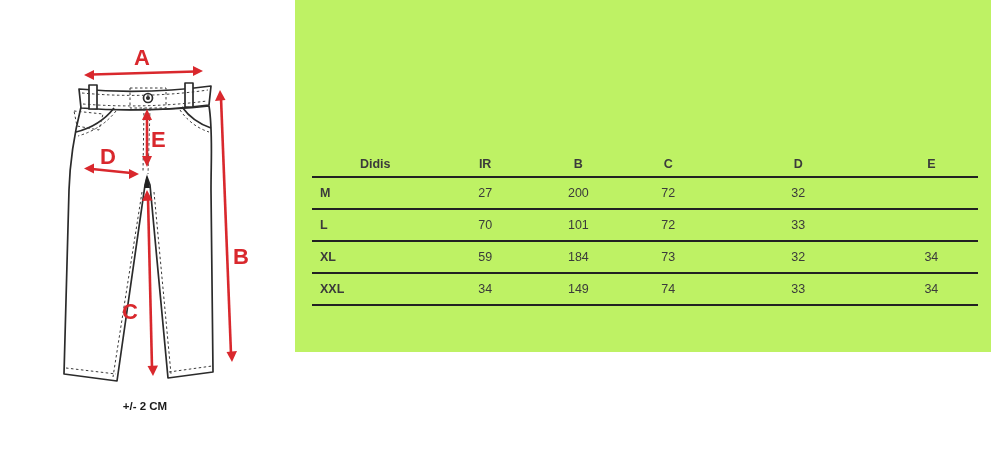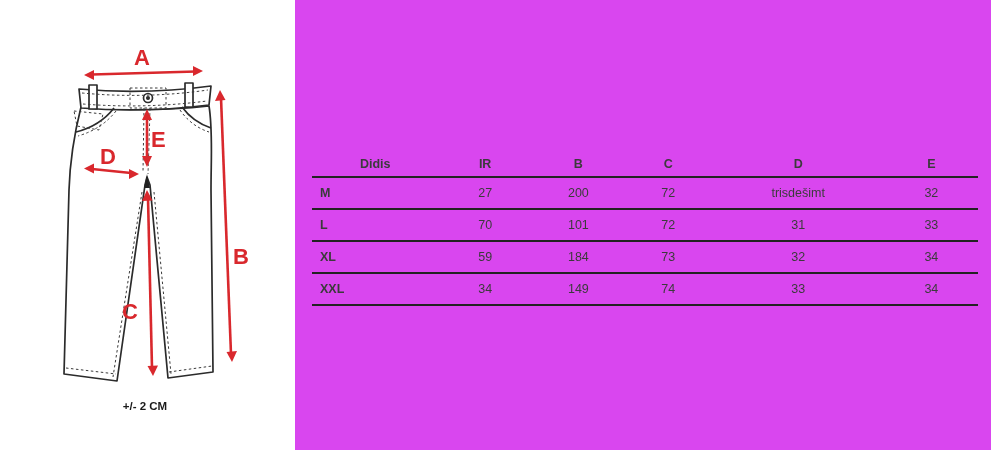--- a/index.html
+++ b/index.html
@@ -9,22 +9,22 @@
     font-family: "Liberation Sans", sans-serif;
     background: #ffffff;
     overflow: hidden;
   }
   .left-panel {
     width: 295px; height: 450px;
     background: #ffffff;
     flex: 0 0 295px;
   }
   .right-panel {
-    width: 696px; height: 450px;
-    background: #d946ef;
+    width: 696px; height: 352px;
+    background: #bef264;
     position: relative;
     flex: 0 0 696px;
   }
   .size-table {
     position: absolute;
     left: 17px; top: 152px;
     width: 666px;
     color: #3b3b3b;
   }
   .t-row {
@@ -157,29 +157,27 @@
       <div class="cell">B</div>
       <div class="cell">C</div>
       <div class="cell">D</div>
       <div class="cell">E</div>
     </div>
     <div class="t-row">
       <div class="cell cell-size">M</div>
       <div class="cell">27</div>
       <div class="cell">200</div>
       <div class="cell">72</div>
-      <div class="cell">trisdešimt</div>
       <div class="cell">32</div>
     </div>
     <div class="t-row">
       <div class="cell cell-size">L</div>
       <div class="cell">70</div>
       <div class="cell">101</div>
       <div class="cell">72</div>
-      <div class="cell">31</div>
       <div class="cell">33</div>
     </div>
     <div class="t-row">
       <div class="cell cell-size">XL</div>
       <div class="cell">59</div>
       <div class="cell">184</div>
       <div class="cell">73</div>
       <div class="cell">32</div>
       <div class="cell">34</div>
     </div>

